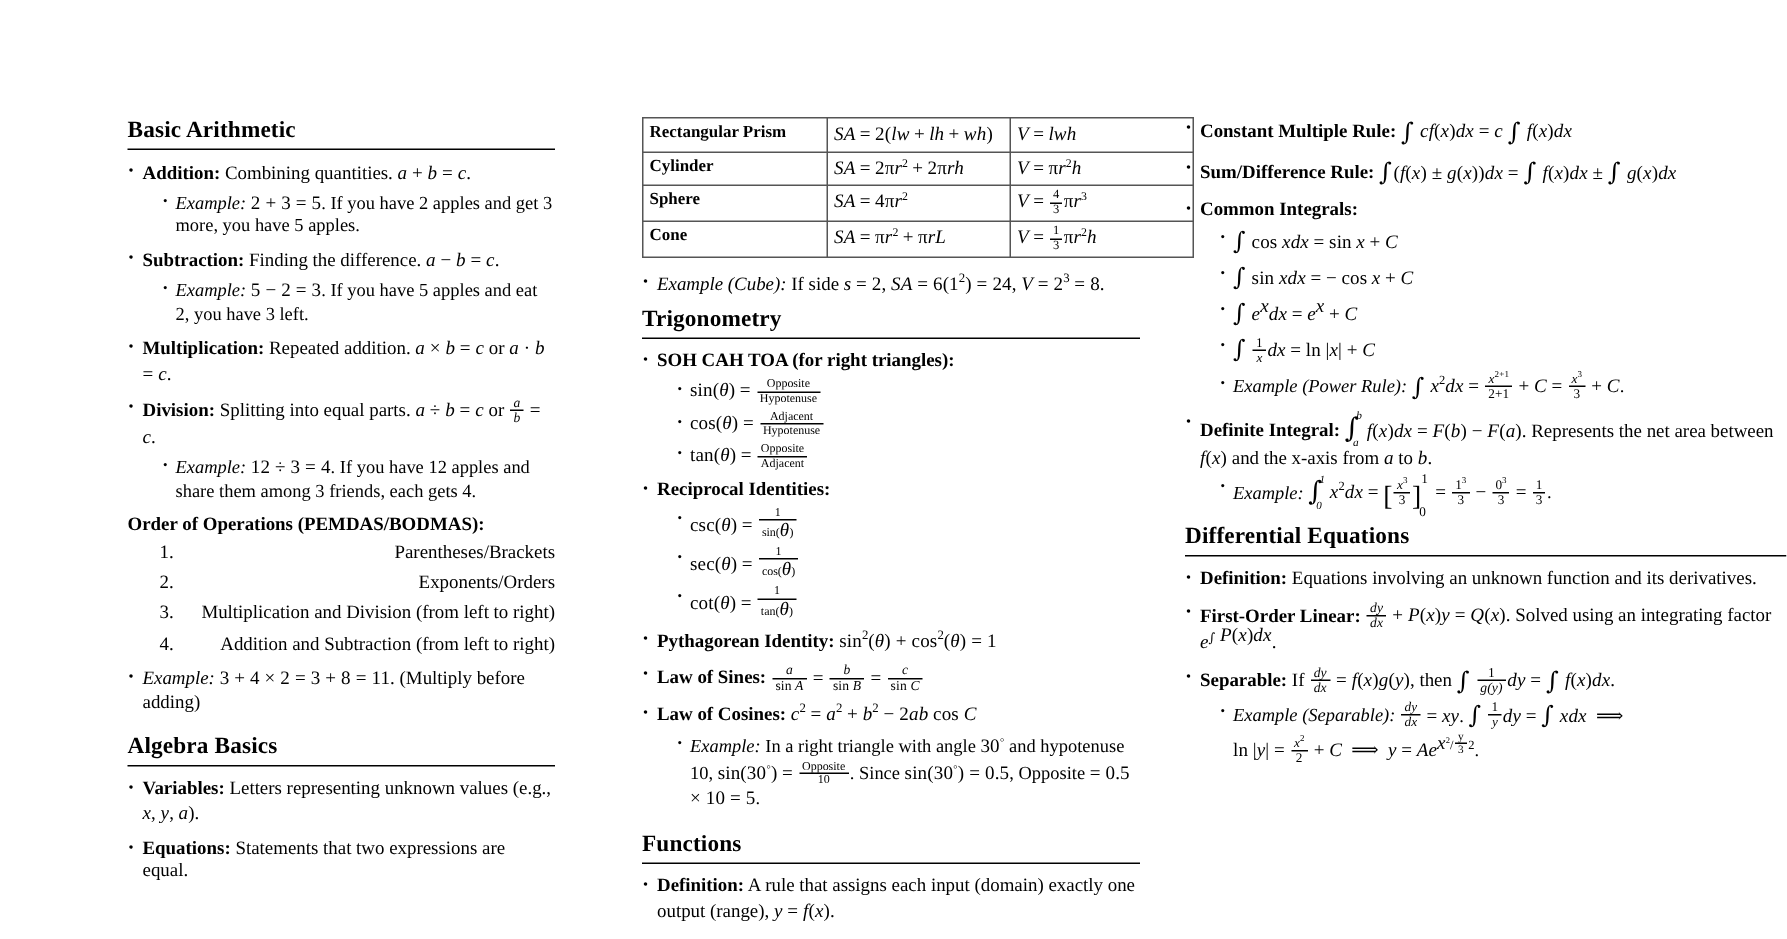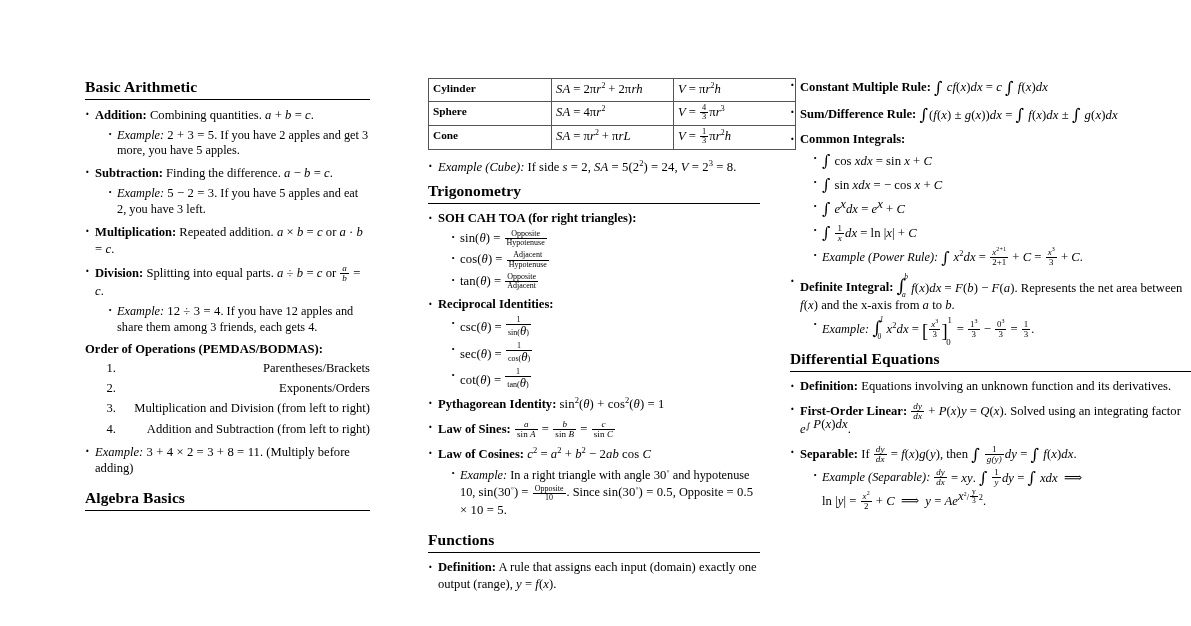--- a/index.html
+++ b/index.html
@@ -206,48 +206,57 @@
               <li>Multiplication and Division (from left to right)</li>
               <li>Addition and Subtraction (from left to right)</li>
             </ol>
             <ul class="lvl1">
               <li><i>Example:</i> <span><span class="m mr">3 + 4 × 2 = 3 + 8 = 11</span>. (Multiply before adding)</span></li>
             </ul>
           </div>
           <div class="section-block">
             <h2 class="section">Algebra Basics</h2>
             <div class="rule"></div>
+            <ul class="lvl1">
+              <li><b>Variables:</b> <span>Letters representing unknown values (e.g., <span class="m">x</span>, <span class="m">y</span>, <span class="m">a</span>).</span></li>
+              <li><b>Equations:</b> <span>Statements that two expressions are equal.</span></li>
+            </ul>
           </div>
         </div>
     </div>
 
     <div class="col col-mid">
       <table class="formulas">
         <tbody id="formula-table-body">
+            <tr>
+              <td class="shape">Rectangular Prism</td>
+              <td class="sa"><span class="m">SA</span> <span class="m mr">=</span> <span class="m mr">2(</span><span class="m">lw</span> <span class="m mr">+</span> <span class="m">lh</span> <span class="m mr">+</span> <span class="m">wh</span><span class="m mr">)</span></td>
+              <td class="vol"><span class="m">V</span> <span class="m mr">=</span> <span class="m">lwh</span></td>
+            </tr>
             <tr>
               <td class="shape">Cylinder</td>
               <td class="sa"><span class="m">SA</span> <span class="m mr">=</span> <span class="m mr">2</span><span class="m mr">π</span><span class="m">r</span><sup class="up">2</sup> <span class="m mr">+</span> <span class="m mr">2</span><span class="m mr">π</span><span class="m">rh</span></td>
               <td class="vol"><span class="m">V</span> <span class="m mr">=</span> <span class="m mr">π</span><span class="m">r</span><sup class="up">2</sup><span class="m">h</span></td>
             </tr>
             <tr>
               <td class="shape">Sphere</td>
               <td class="sa"><span class="m">SA</span> <span class="m mr">=</span> <span class="m mr">4</span><span class="m mr">π</span><span class="m">r</span><sup class="up">2</sup></td>
               <td class="vol"><span class="m">V</span> <span class="m mr">=</span> <span class="frac mr"><span class="num">4</span><span class="den">3</span></span><span class="m mr">π</span><span class="m">r</span><sup class="up">3</sup></td>
             </tr>
             <tr>
               <td class="shape">Cone</td>
               <td class="sa"><span class="m">SA</span> <span class="m mr">=</span> <span class="m mr">π</span><span class="m">r</span><sup class="up">2</sup> <span class="m mr">+</span> <span class="m mr">π</span><span class="m">rL</span></td>
               <td class="vol"><span class="m">V</span> <span class="m mr">=</span> <span class="frac mr"><span class="num">1</span><span class="den">3</span></span><span class="m mr">π</span><span class="m">r</span><sup class="up">2</sup><span class="m">h</span></td>
             </tr>
           </tbody>
       </table>
       <ul class="lvl1">
         <li>
           <i>Example (Cube):</i>
-          <span id="tbl-ex-text">If side <span class="m">s</span> <span class="m mr">= 2</span>, <span class="m">SA</span> <span class="m mr">= 5(2</span><sup class="up">2</sup><span class="m mr">) = 24</span>, <span class="m">V</span> <span class="m mr">= 2</span><sup class="up">3</sup> <span class="m mr">= 8</span>.</span>
+          <span id="tbl-ex-text">If side <span class="m">s</span> <span class="m mr">= 2</span>, <span class="m">SA</span> <span class="m mr">= 6(1</span><sup class="up">2</sup><span class="m mr">) = 24</span>, <span class="m">V</span> <span class="m mr">= 2</span><sup class="up">3</sup> <span class="m mr">= 8</span>.</span>
         </li>
       </ul>
       <div id="mid-sections">
           <div class="section-block">
             <h2 class="section">Trigonometry</h2>
             <div class="rule"></div>
             <ul class="lvl1">
               <li><b>SOH CAH TOA (for right triangles):</b> <span></span><ul class="lvl2">
                   <li><span><span class="m mr">sin(</span><span class="m">θ</span><span class="m mr">)</span> <span class="m mr">=</span> <span class="frac txt"><span class="num">Opposite</span><span class="den">Hypotenuse</span></span></span></li>
                   <li><span><span class="m mr">cos(</span><span class="m">θ</span><span class="m mr">)</span> <span class="m mr">=</span> <span class="frac txt"><span class="num">Adjacent</span><span class="den">Hypotenuse</span></span></span></li>

